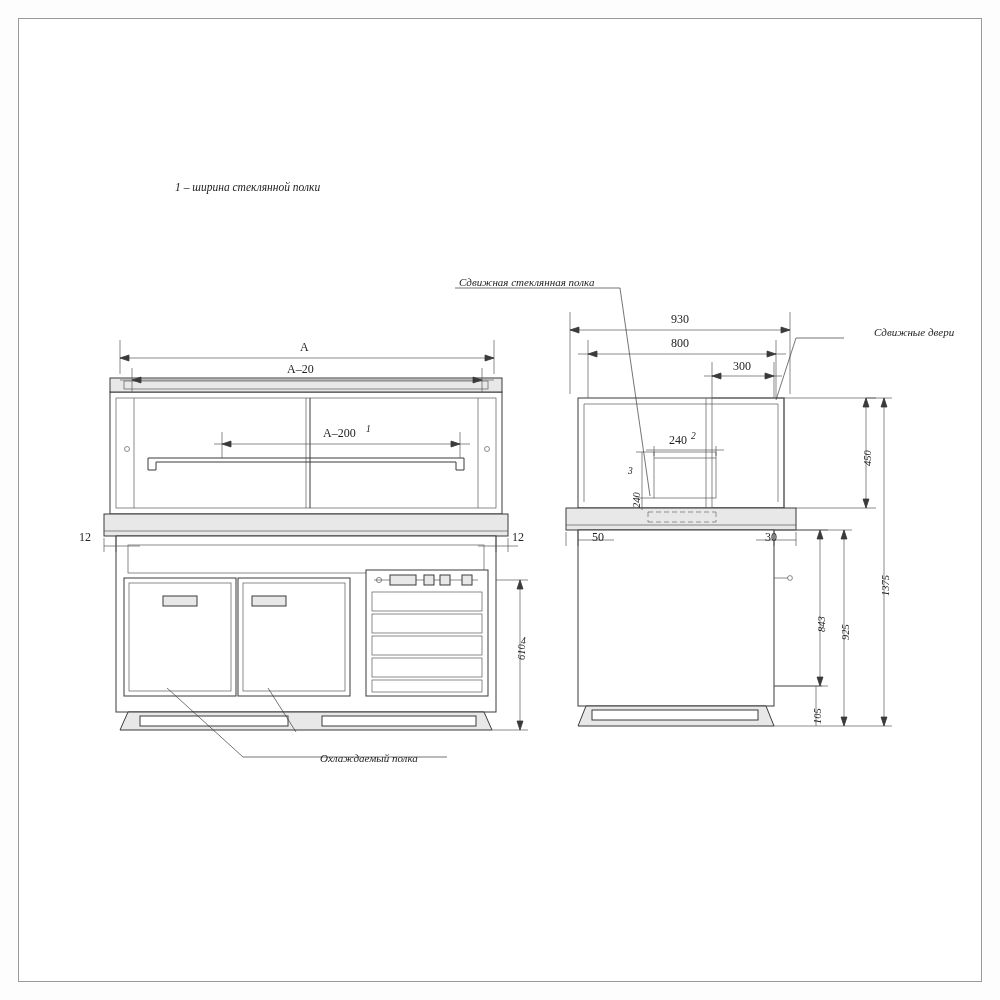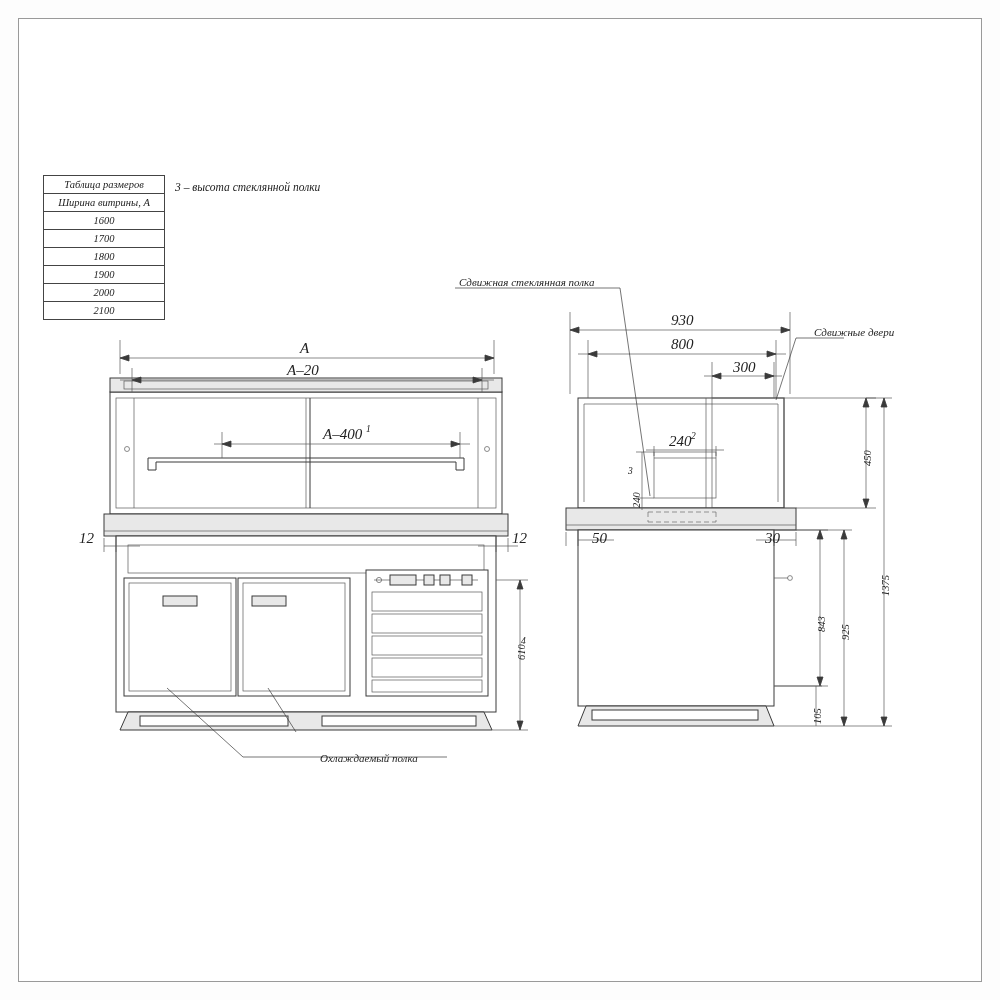--- a/index.html
+++ b/index.html
@@ -1,21 +1,21 @@
 <!DOCTYPE html>
 <html><head>
 <meta charset="utf-8">
 <style>
   html,body{margin:0;padding:0;background:#ffffff;}
   body{width:1000px;height:1000px;font-family:"Liberation Serif",serif;color:#1a1a1a;}
   #sheet{position:relative;width:1000px;height:1000px;overflow:hidden;background:#fdfdfd;}
   .frame{position:absolute;left:18px;top:18px;width:962px;height:962px;border:1px solid #9a9a9a;background:#ffffff;}
   .lbl{position:absolute;font-style:italic;font-size:11px;white-space:nowrap;color:#222;}
   .lblsm{position:absolute;font-style:italic;font-size:9.5px;white-space:nowrap;color:#222;}
-  .dim{position:absolute;font-style:italic;font-size:15px;white-space:nowrap;color:#222;text-align:center;}
+  .dim{position:absolute;font-size:12px;white-space:nowrap;color:#222;text-align:center;}
   .dimv{position:absolute;font-style:italic;font-size:10.5px;white-space:nowrap;color:#222;
         transform-origin:0 0;transform:rotate(-90deg);}
   
   #sizetable{position:absolute;left:43px;top:175px;width:122px;border:1px solid #444;border-collapse:collapse;}
   #sizetable td{border:1px solid #444;font-style:italic;font-size:10.5px;text-align:center;padding:1px 0 2px 0;height:14px;color:#222;}
   #legend{position:absolute;left:175px;top:178px;}
   #legend div{font-style:italic;font-size:11.5px;line-height:18.5px;color:#222;white-space:nowrap;}
   svg{position:absolute;left:0;top:0;width:1000px;height:1000px;overflow:visible;}
   .ln{stroke:#3a3a3a;stroke-width:1;fill:none;}
   .lnt{stroke:#5a5a5a;stroke-width:0.7;fill:none;}
@@ -24,51 +24,23 @@
   .filld{fill:#e8e8e8;stroke:#3a3a3a;stroke-width:1;}
   .lead{stroke:#3a3a3a;stroke-width:0.7;fill:none;}
   .tick{stroke:#3a3a3a;stroke-width:0.8;}
 </style>
 </head>
 <body>
 
 <div id="sheet">
   <div class="frame"></div>
 
-  <table id="sizetable">
-    <tbody>
-        <tr>
-          <td>Таблица размеров</td>
-        </tr>
-    <tr>
-          <td>Ширина витрины, А</td>
-        </tr>
-    <tr>
-          <td>1600</td>
-        </tr>
-    <tr>
-          <td>1700</td>
-        </tr>
-    <tr>
-          <td>1800</td>
-        </tr>
-    <tr>
-          <td>1900</td>
-        </tr>
-    <tr>
-          <td>2000</td>
-        </tr>
-    <tr>
-          <td>2100</td>
-        </tr>
-  </tbody>
-    </table>
 
   <div id="legend">
-    <div>3 – высота стеклянной полки</div>
+    <div>1 – ширина стеклянной полки</div>
   </div>
 
   <svg viewBox="0 0 1000 1000">
 
     <rect class="fillw" x="110" y="392" width="392" height="122"></rect>
     <rect class="lnt" x="116" y="398" width="380" height="110"></rect>
 
     <rect class="filld" x="110" y="378" width="392" height="14"></rect>
     <rect class="lnt" x="124" y="381" width="364" height="8"></rect>
 
@@ -234,26 +206,26 @@
     <line class="lnt" x1="884" y1="398" x2="884" y2="726"></line>
     <path class="tick" d="M884 398 l-3 9 h6 z" fill="#3a3a3a"></path>
     <path class="tick" d="M884 726 l-3 -9 h6 z" fill="#3a3a3a"></path>
 
     <path class="lead" d="M455 288 L620 288"></path>
     <path class="lead" d="M620 288 L650 496"></path>
     <path class="lead" d="M844 338 L796 338 L776 400"></path>
   </svg>
 
   <div class="lbl" style="left:459px;top:276px">Сдвижная стеклянная полка</div>
-  <div class="lbl" style="left:814px;top:326px">Сдвижные двери</div>
+  <div class="lbl" style="left:874px;top:326px">Сдвижные двери</div>
   <div class="lbl" style="left:320px;top:752px">Охлаждаемый полка</div>
 
   <div class="dim" style="left:300px;top:340px">А</div>
   <div class="dim" style="left:287px;top:362px">А–20</div>
-  <div class="dim" style="left:323px;top:426px">А–400</div>
+  <div class="dim" style="left:323px;top:426px">А–200</div>
   <div class="lblsm" style="left:366px;top:424px">1</div>
   <div class="dim" style="left:79px;top:530px">12</div>
   <div class="dim" style="left:512px;top:530px">12</div>
   <div class="dimv" style="left:516px;top:660px">610</div>
   <div class="lblsm" style="left:521px;top:636px">4</div>
 
   <div class="dim" style="left:671px;top:312px">930</div>
   <div class="dim" style="left:671px;top:336px">800</div>
   <div class="dim" style="left:733px;top:359px">300</div>
   <div class="dim" style="left:669px;top:433px">240</div>

